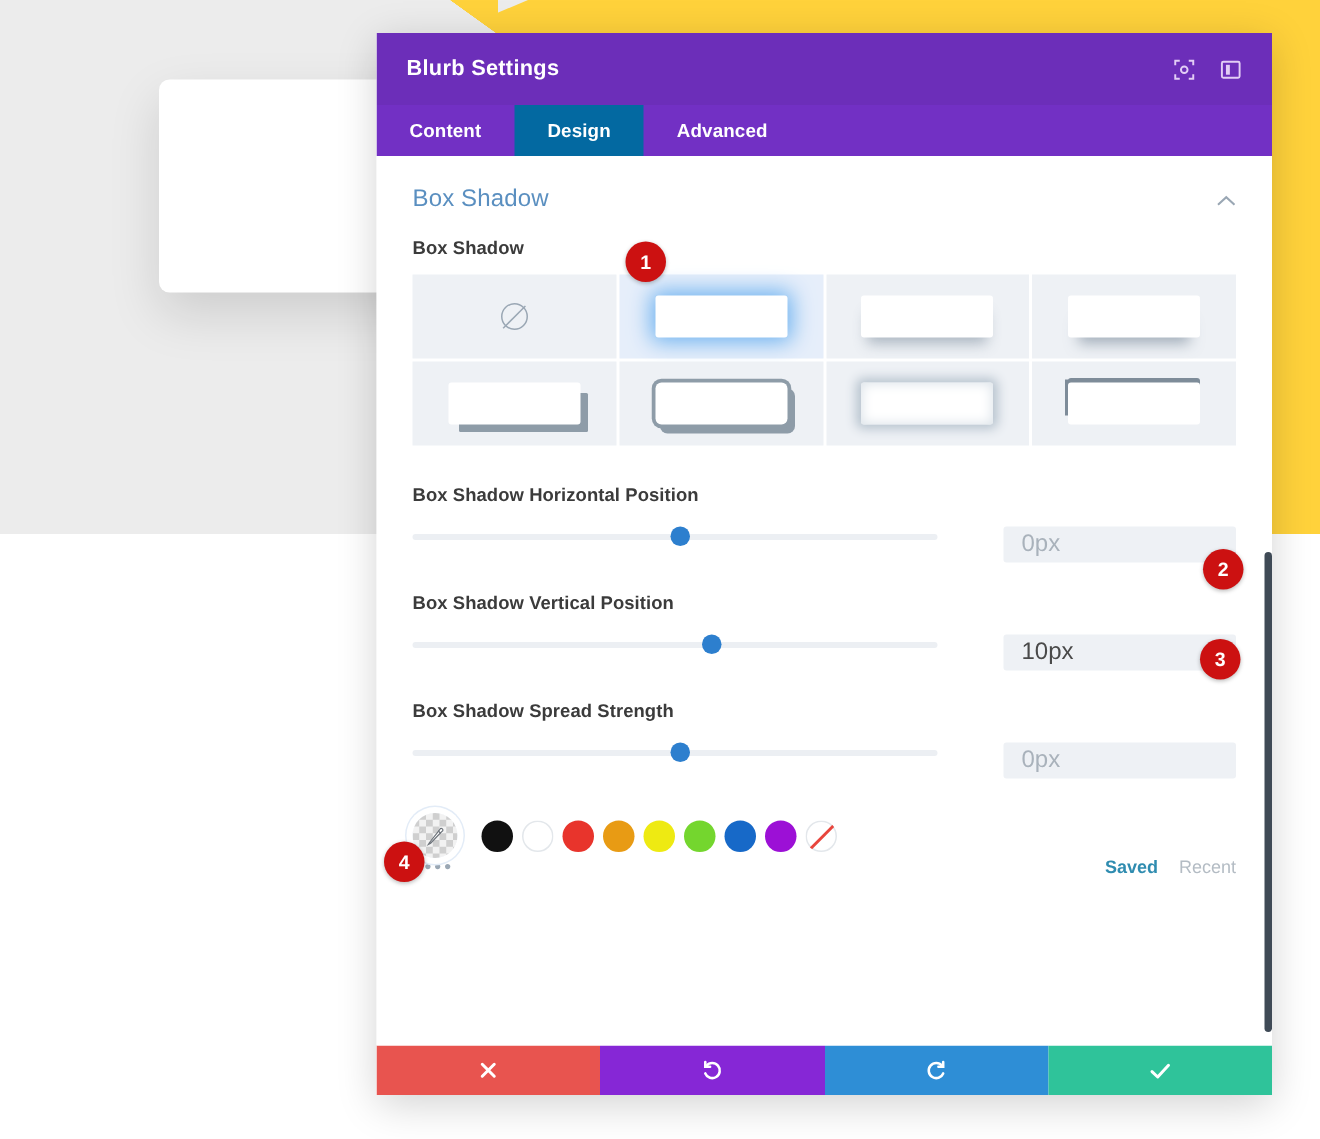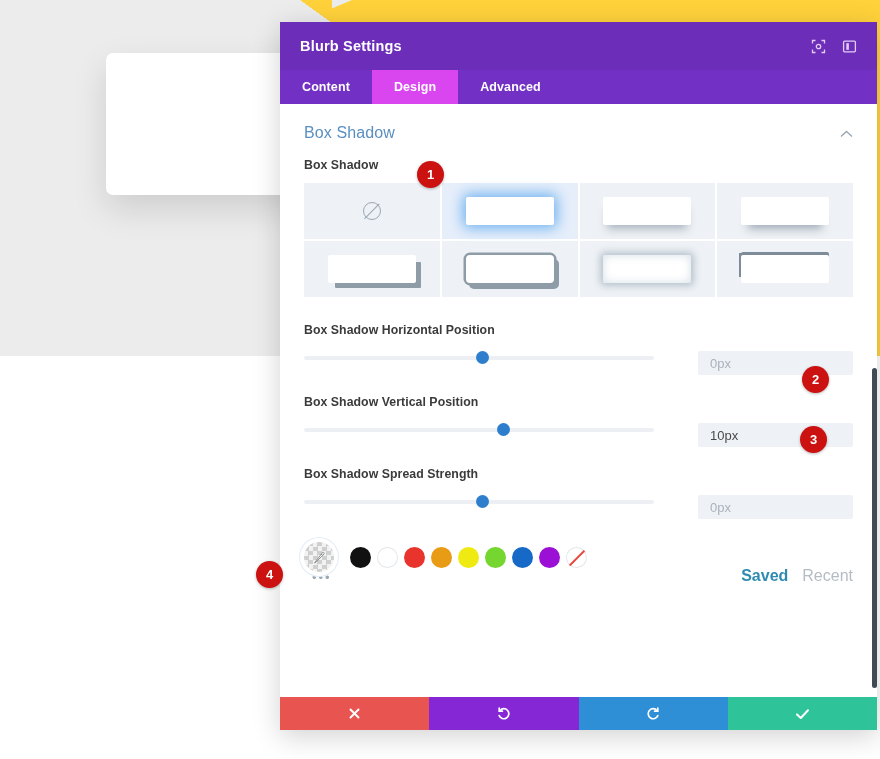--- a/index.html
+++ b/index.html
@@ -38,21 +38,20 @@
   .design-icon { position: absolute; left: 176px; top: 18px; }
 
   
   #modal {
     position: absolute; left: 251px; top: 22px;
     width: 597px; height: 708px;
     background: #ffffff;
     box-shadow: 0 6px 26px rgba(0,0,0,0.18);
     display: flex; flex-direction: column;
     overflow: hidden;
-    margin-left: 29px;
   }
 
   .modal-header {
     height: 48px; background: #6c2eb9;
     display: flex; align-items: center;
     padding: 0 20px; flex: none;
   }
   .modal-title {
     color: #ffffff; font-size: 14.5px; font-weight: bold;
     letter-spacing: .2px; flex: 1;
@@ -64,21 +63,21 @@
   .modal-tabs {
     height: 34px; background: #7230c4;
     display: flex; flex: none;
   }
   .tab {
     padding: 0 22px; height: 100%;
     display: flex; align-items: center;
     color: #ffffff; font-size: 12.5px; font-weight: bold;
     cursor: pointer; letter-spacing: .1px;
   }
-  .tab.active { background: #d946ef; }
+  .tab.active { background: #0369a1; }
 
   .modal-body {
     flex: 1; overflow: hidden; position: relative;
     background: #ffffff;
   }
   .body-inner { padding: 0 0 0 0; }
 
   .section-head {
     display: flex; align-items: center;
     padding: 20px 24px 16px 24px;
@@ -139,21 +138,21 @@
   }
   .knob {
     position: absolute; top: 3px; width: 13px; height: 13px;
     border-radius: 50%; background: #2d7fce; cursor: pointer;
   }
   .num-box {
     position: absolute; right: 24px;
     width: 155px; height: 24px;
     background: #eef1f5; border-radius: 2px;
     display: flex; align-items: center; padding: 0 12px;
-    font-size: 13px; color: #4a4a4a;
+    font-size: 16px; color: #4a4a4a;
   }
   .num-box.placeholder { color: #a9b2bb; }
 
   .field-block { position: relative; margin-bottom: 0; }
 
   
   .swatch-row { display: flex; align-items: center; gap: 6px; height: 34px; }
   .sw {
     width: 21px; height: 21px; border-radius: 50%;
     cursor: pointer; flex: none;
@@ -172,21 +171,21 @@
     position: relative; overflow: hidden;
   }
   .sw-trans:after {
     content:""; position:absolute; left:50%; top:-3px;
     width:1.8px; height:28px; background:#e8453c;
     transform: translateX(-50%) rotate(45deg);
   }
   .dots { font-size: 13px; color: #9aa7b4; letter-spacing: 2px; margin-left: 8px; margin-top: -4px; }
   .saved-row {
     position: absolute; right: 24px; bottom: 0;
-    display: flex; gap: 14px; font-size: 16px;
+    display: flex; gap: 14px; font-size: 12px;
   }
   .saved { color: #2f8cb0; font-weight: bold; cursor: pointer; }
   .recent { color: #b4bcc4; cursor: pointer; }
 
   
   .modal-footer { display: flex; height: 33px; flex: none; }
   .fbtn {
     flex: 1; display: flex; align-items: center; justify-content: center;
     color: #ffffff; cursor: pointer;
   }

